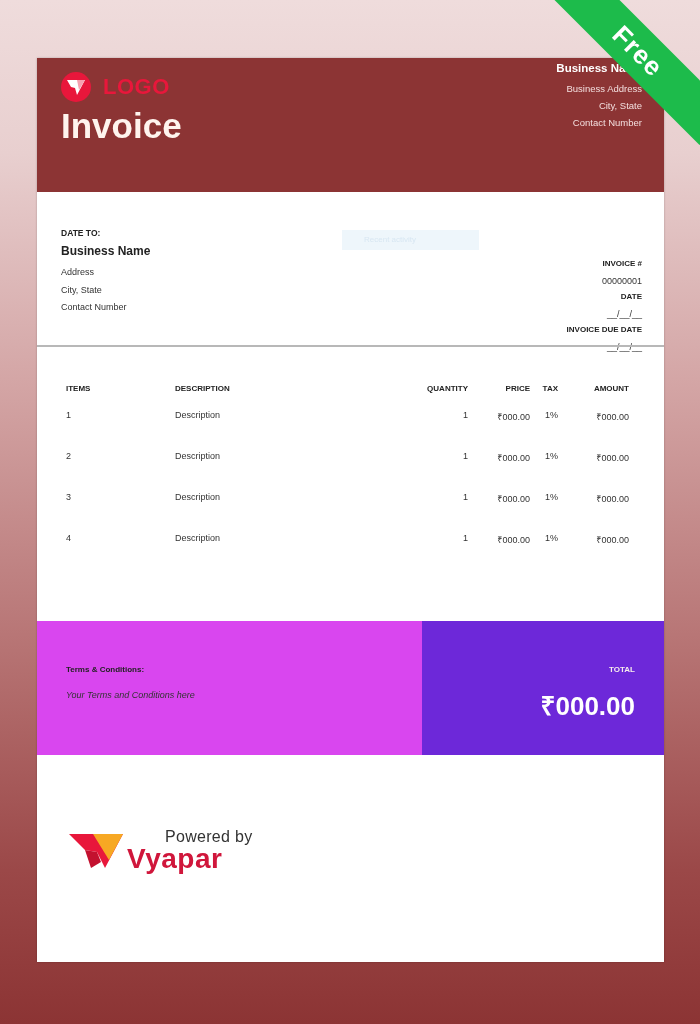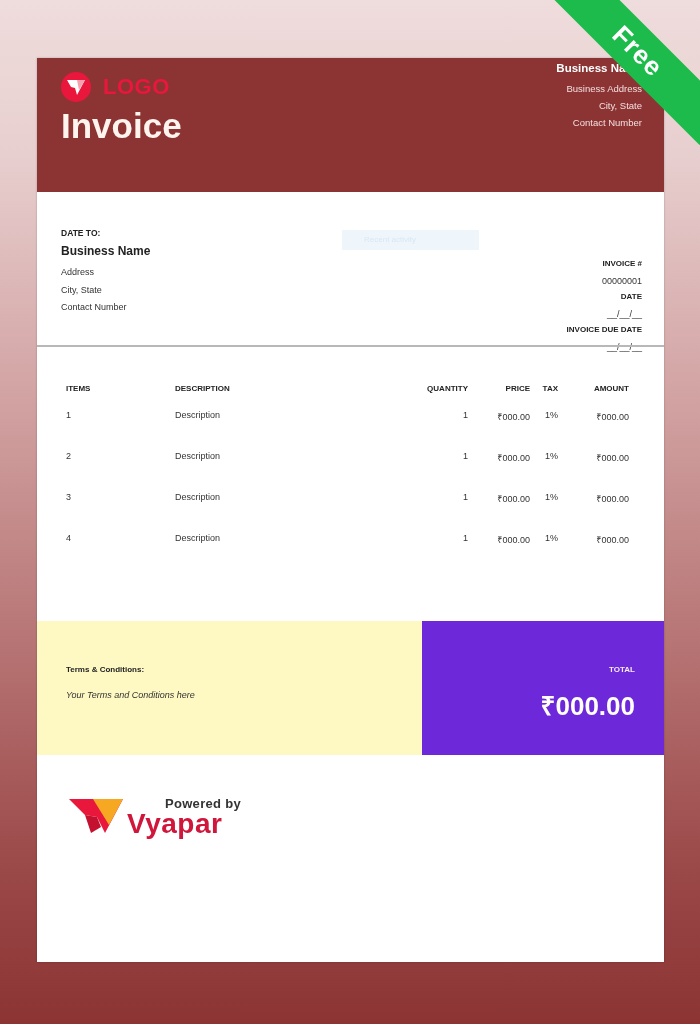--- a/index.html
+++ b/index.html
@@ -50,36 +50,36 @@
     .row.head { height: 26px; font-size: 8px; font-weight: bold; color: #222; }
     .c { position: absolute; top: 6px; white-space: nowrap; }
     .c-item { left: 29px; }
     .c-desc { left: 106px; padding-left: 32px; }
     .c-qty { right: 189px; text-align: right; }
     .c-price { right: 127px; text-align: right; }
     .c-tax { right: 99px; text-align: right; }
     .c-amt { right: 28px; text-align: right; }
 
     .terms {
-      position: absolute; left: 0; top: 563px; width: 385px; height: 134px; background: #fef9c3;
+      position: absolute; left: 0; top: 563px; width: 385px; height: 134px; background: #d946ef;
     }
     .terms .label { position: absolute; left: 29px; top: 44px; font-size: 8px; font-weight: bold; color: #222; }
     .terms .text { position: absolute; left: 29px; top: 69px; font-size: 9px; font-style: italic; color: #333; }
 
     .total {
       position: absolute; left: 385px; top: 563px; width: 242px; height: 134px; background: #6d28d9;
       text-align: right; color: #f6ecec;
     }
     .total .label { position: absolute; right: 29px; top: 44px; font-size: 8px; font-weight: bold; }
     .total .amount { position: absolute; right: 29px; top: 66px; font-size: 26px; font-weight: bold; color: #ffffff; }
 
     .powered { position: absolute; left: 30px; top: 737px; display: flex; align-items: flex-end; }
     .powered .mark { width: 58px; height: 42px; }
     .powered .txt { margin-left: 2px; }
-    .powered .small { font-size: 13px; font-weight: bold; color: #333; margin-left: 38px; letter-spacing: 0.3px; }
+    .powered .small { font-size: 16px; font-weight: normal; color: #333; margin-left: 38px; letter-spacing: 0.3px; margin-top: 33px; }
     .powered .brand { font-size: 28px; font-weight: bold; color: #d0163b; line-height: 26px; letter-spacing: 0.5px; }
 
     .ribbon-wrap { position: absolute; right: 0; top: 0; width: 150px; height: 150px; overflow: hidden; }
     .ribbon {
       position: absolute; top: 28px; right: -48px; width: 220px; height: 46px;
       background: #1dbb4b; transform: rotate(45deg); text-align: center;
       color: #ffffff; font-size: 26px; font-weight: bold; line-height: 46px; letter-spacing: 1px;
     }
   </style>
 </head>

